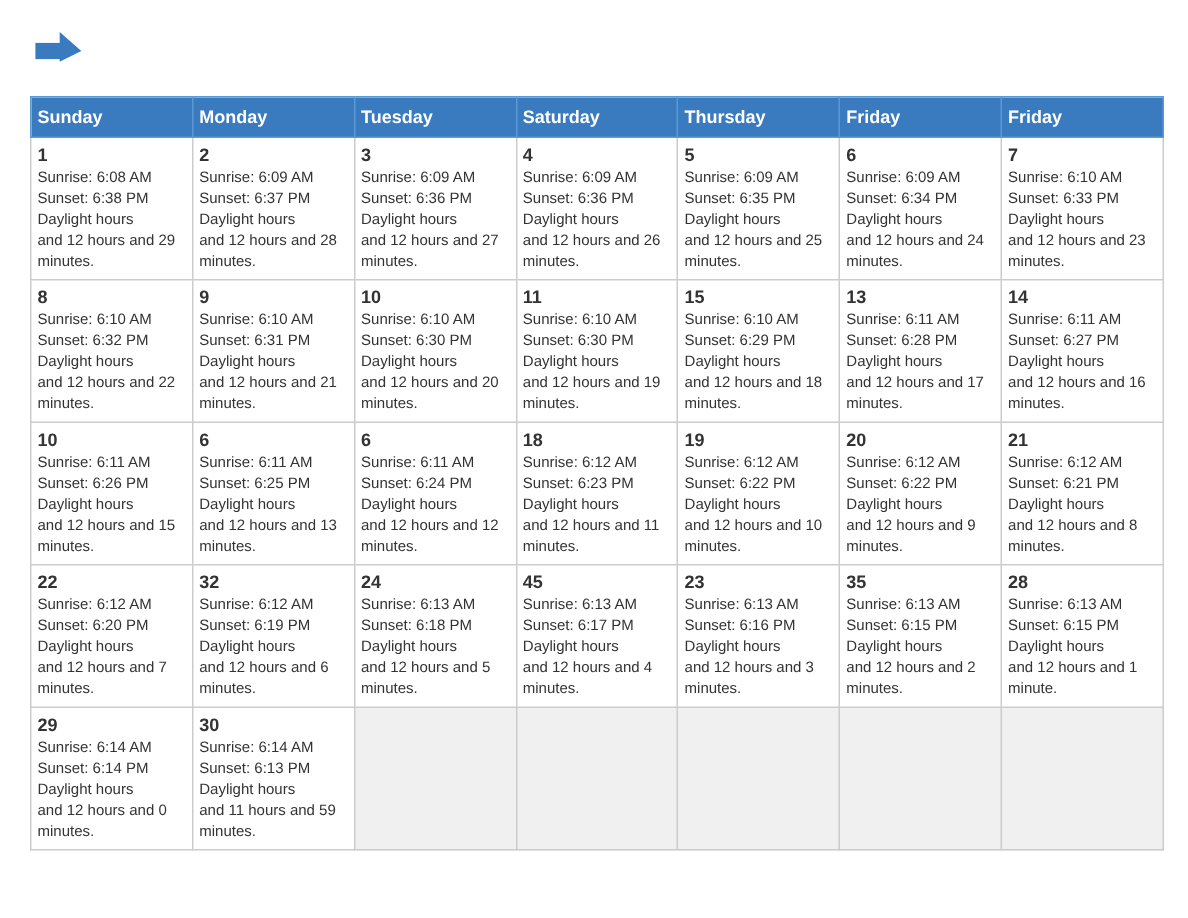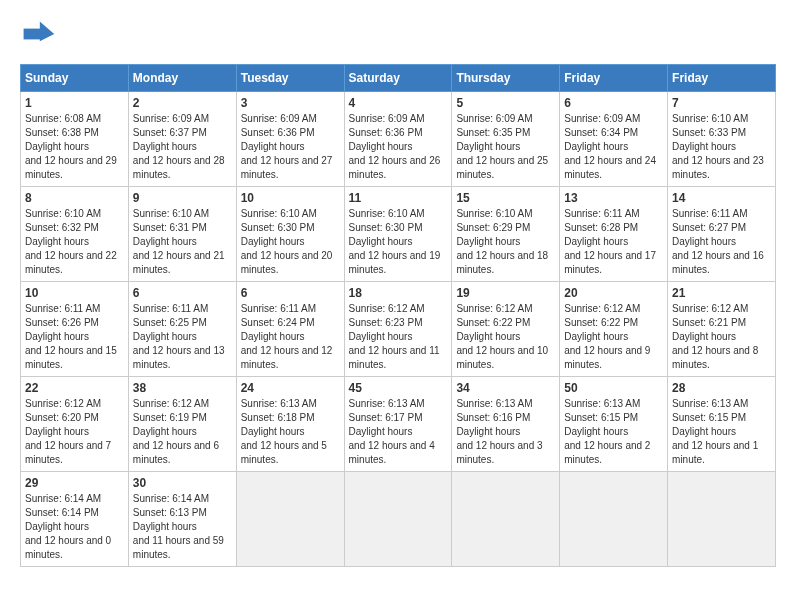--- a/index.html
+++ b/index.html
@@ -210,37 +210,37 @@
             <span class="day-num">21</span>
             <div class="day-info">Sunrise: 6:12 AM<br>Sunset: 6:21 PM<br>Daylight hours<br>and 12 hours and 8 minutes.</div>
           </td>
         </tr>
         <tr>
           <td>
             <span class="day-num">22</span>
             <div class="day-info">Sunrise: 6:12 AM<br>Sunset: 6:20 PM<br>Daylight hours<br>and 12 hours and 7 minutes.</div>
           </td>
           <td>
-            <span class="day-num">38</span>
+            <span class="day-num">32</span>
             <div class="day-info">Sunrise: 6:12 AM<br>Sunset: 6:19 PM<br>Daylight hours<br>and 12 hours and 6 minutes.</div>
           </td>
           <td>
             <span class="day-num">24</span>
             <div class="day-info">Sunrise: 6:13 AM<br>Sunset: 6:18 PM<br>Daylight hours<br>and 12 hours and 5 minutes.</div>
           </td>
           <td>
             <span class="day-num">45</span>
             <div class="day-info">Sunrise: 6:13 AM<br>Sunset: 6:17 PM<br>Daylight hours<br>and 12 hours and 4 minutes.</div>
           </td>
           <td>
-            <span class="day-num">34</span>
+            <span class="day-num">23</span>
             <div class="day-info">Sunrise: 6:13 AM<br>Sunset: 6:16 PM<br>Daylight hours<br>and 12 hours and 3 minutes.</div>
           </td>
           <td>
-            <span class="day-num">50</span>
+            <span class="day-num">35</span>
             <div class="day-info">Sunrise: 6:13 AM<br>Sunset: 6:15 PM<br>Daylight hours<br>and 12 hours and 2 minutes.</div>
           </td>
           <td>
             <span class="day-num">28</span>
             <div class="day-info">Sunrise: 6:13 AM<br>Sunset: 6:15 PM<br>Daylight hours<br>and 12 hours and 1 minute.</div>
           </td>
         </tr>
         <tr>
           <td>
             <span class="day-num">29</span>

